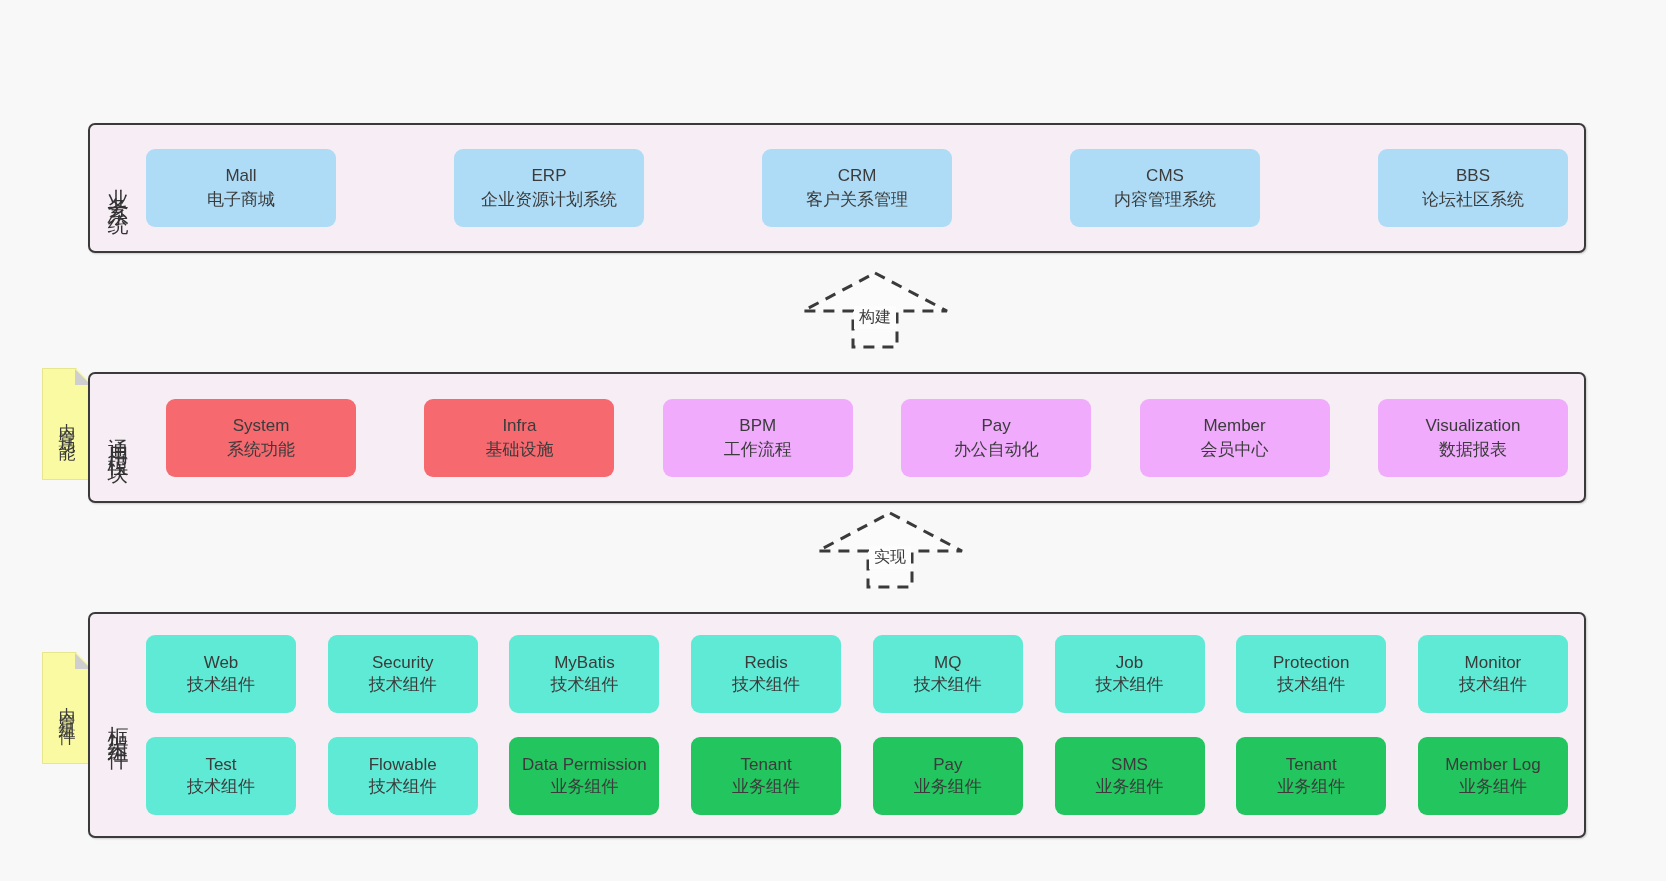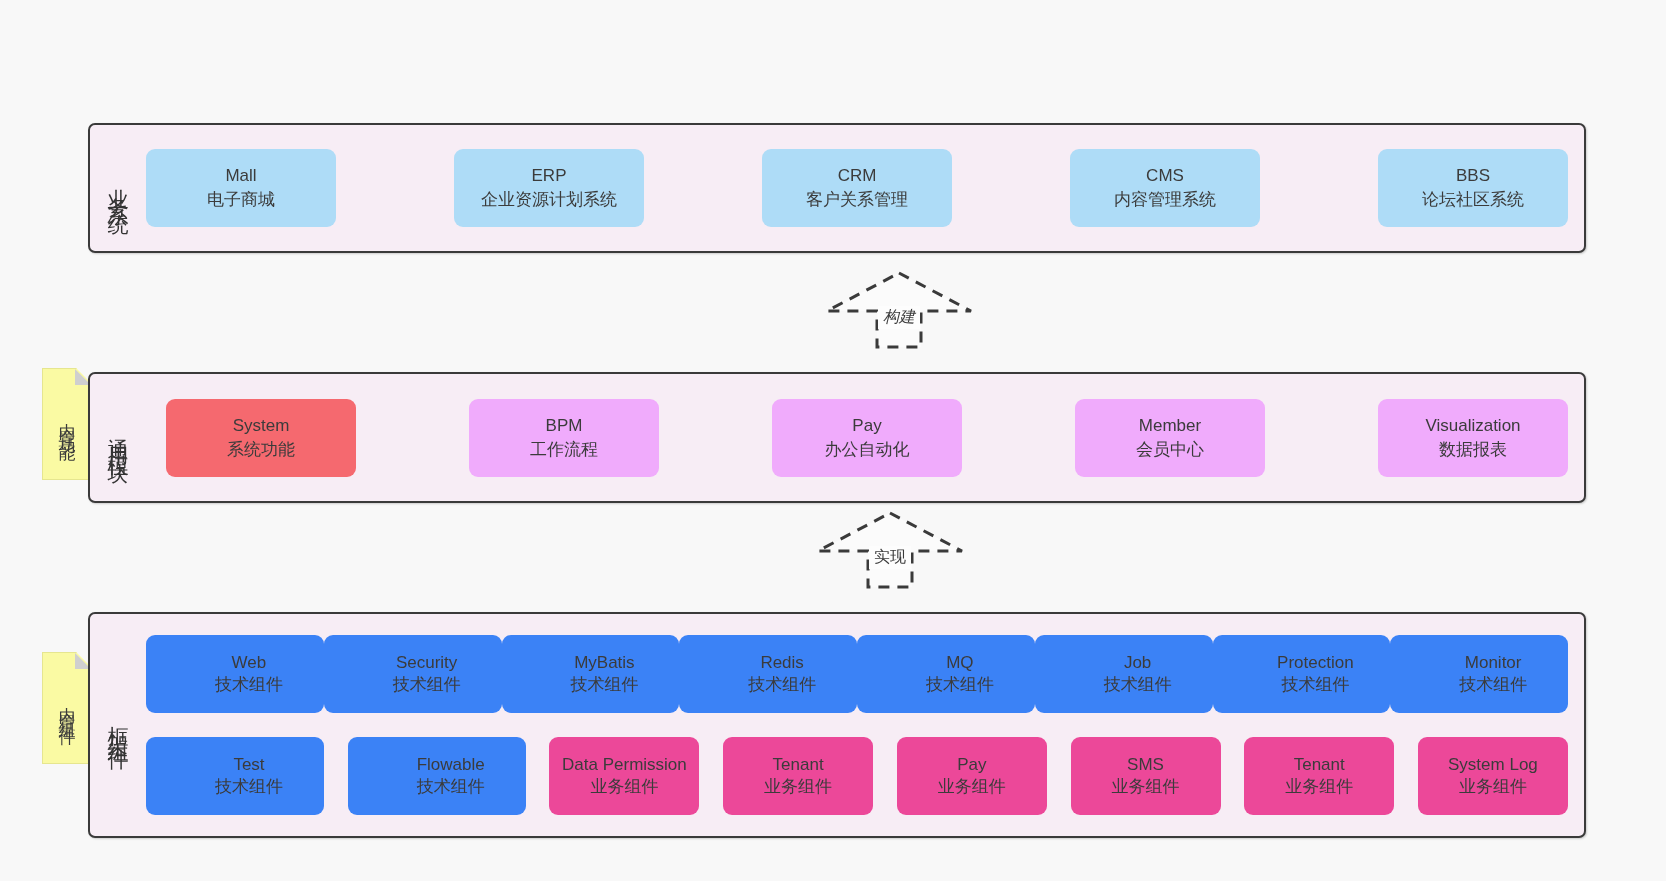--- a/index.html
+++ b/index.html
@@ -32,26 +32,26 @@
   .box{
     height:78px;border-radius:9px;
     display:flex;flex-direction:column;align-items:center;justify-content:center;
     font-size:17px;line-height:1.4;color:#3b3b3b;
   }
   .row-6 .box{width:190px;}
   .row-8 .box{width:150px;line-height:1.32;}
   .v-blue{background:#aedcf7;}
   .v-red{background:#f5696f;margin-left:20px;}
   .v-pink{background:#f0abfc;}
-  .v-green{background:#3b82f6;padding-left:28px;}
-  .v-green-light{background:#ec4899;}
+  .v-green{background:#5eead4;}
+  .v-green-light{background:#22c55e;}
   .box .t,.box .s{display:block;padding:0 4px;}
   
   .arrow{position:absolute;width:150px;height:80px;}
-  #arrow-build{left:824px;top:270px;font-style:italic;}
+  #arrow-build{left:800px;top:270px;}
   #arrow-implement{left:815px;top:510px;}
   .arrow svg{position:absolute;left:0;top:0;}
   .arrow-label{
     position:absolute;left:50%;top:36px;transform:translateX(-50%);
     background:#fdfdfd;padding:1px 5px;font-size:16px;color:#3b3b3b;white-space:nowrap;
   }
   
   .tag-note{
     position:absolute;left:42px;width:50px;height:112px;
     background:#fafaa3;border:1px solid #e6e68f;box-sizing:border-box;
@@ -109,20 +109,24 @@
 </div>
 
 <div class="layer" id="layer-modules">
   <div class="side-label">通用模块</div>
   <div class="boxes-area">
       <div class="box-row row-6">
         <div class="box v-red">
           <span class="t">System</span>
           <span class="s">系统功能</span>
         </div>
+        <div class="box v-red">
+          <span class="t">Infra</span>
+          <span class="s">基础设施</span>
+        </div>
         <div class="box v-pink">
           <span class="t">BPM</span>
           <span class="s">工作流程</span>
         </div>
         <div class="box v-pink">
           <span class="t">Pay</span>
           <span class="s">办公自动化</span>
         </div>
         <div class="box v-pink">
           <span class="t">Member</span>
@@ -196,21 +200,21 @@
         </div>
         <div class="box v-green-light">
           <span class="t">SMS</span>
           <span class="s">业务组件</span>
         </div>
         <div class="box v-green-light">
           <span class="t">Tenant</span>
           <span class="s">业务组件</span>
         </div>
         <div class="box v-green-light">
-          <span class="t">System Log</span>
+          <span class="t">Member Log</span>
           <span class="s">业务组件</span>
         </div>
       </div>
     </div>
 </div>
 
 <div class="arrow" id="arrow-build">
   <svg width="150" height="80" viewBox="0 0 150 80">
     <path d="M75 3 L147 41 L97 41 L97 77 L53 77 L53 41 L3 41 Z" fill="#fbfbfb" stroke="#3a3a3a" stroke-width="3" stroke-dasharray="11 8" stroke-linecap="butt"></path>
   </svg>

